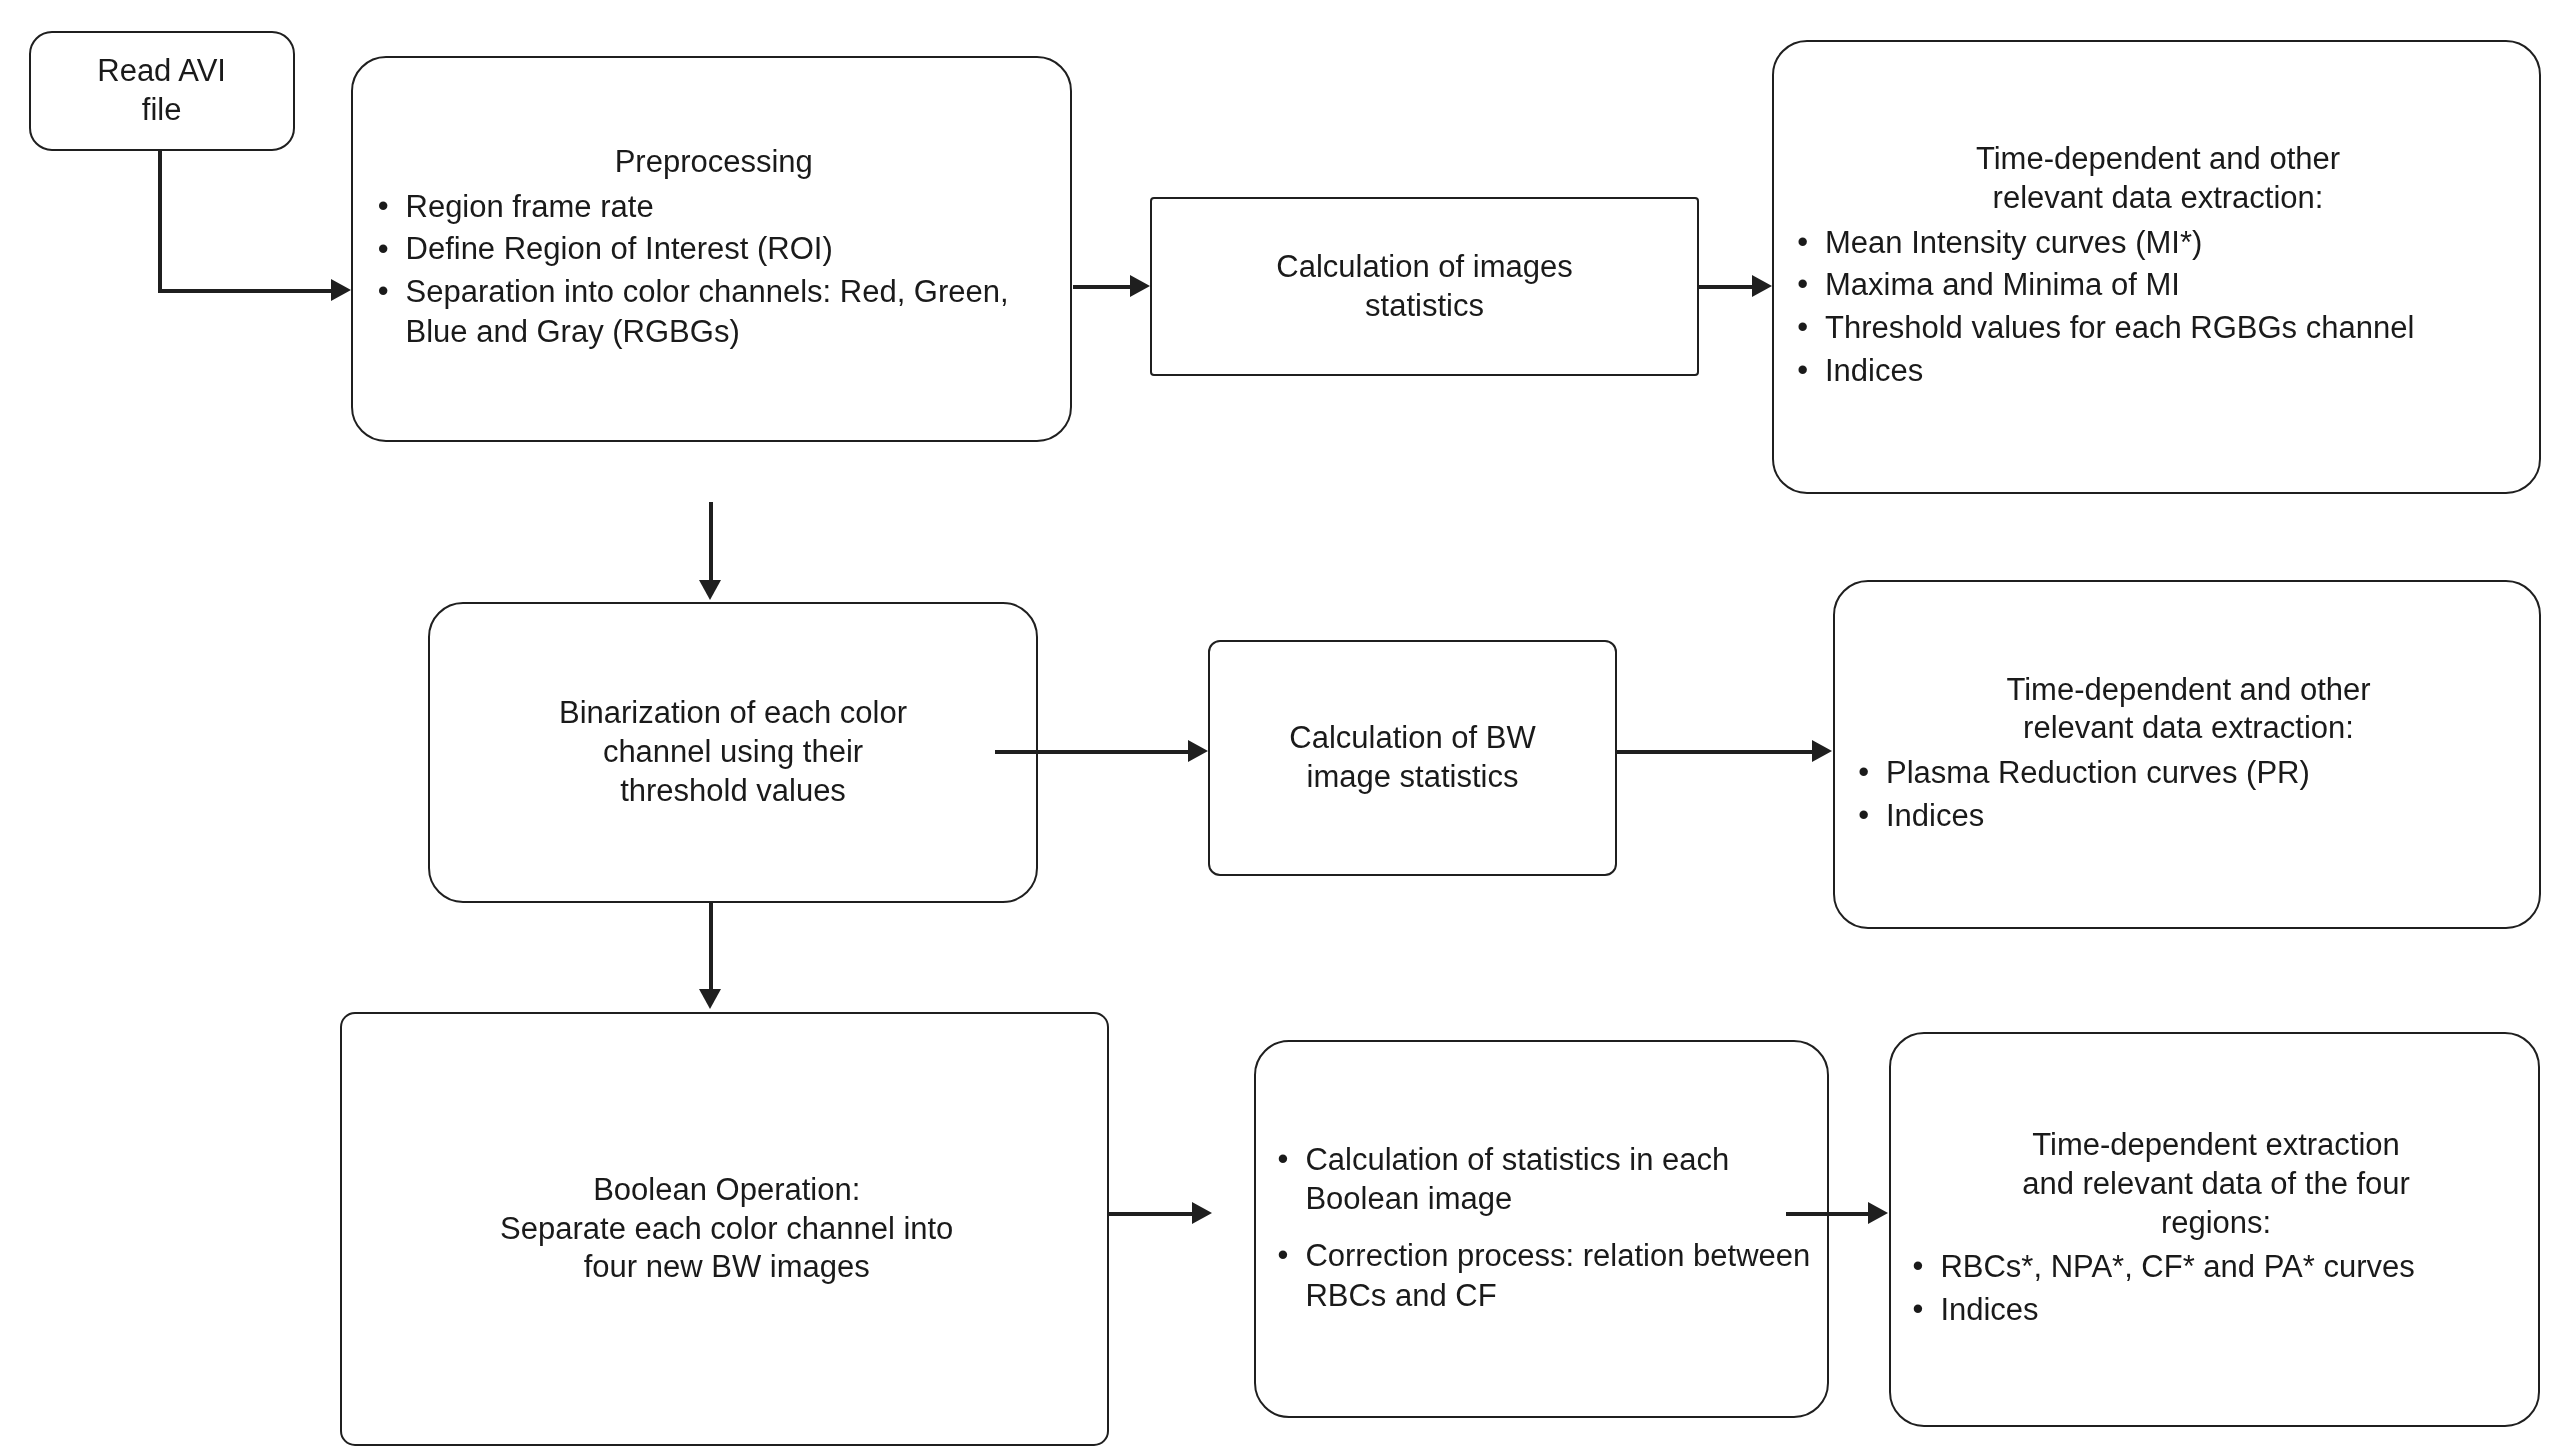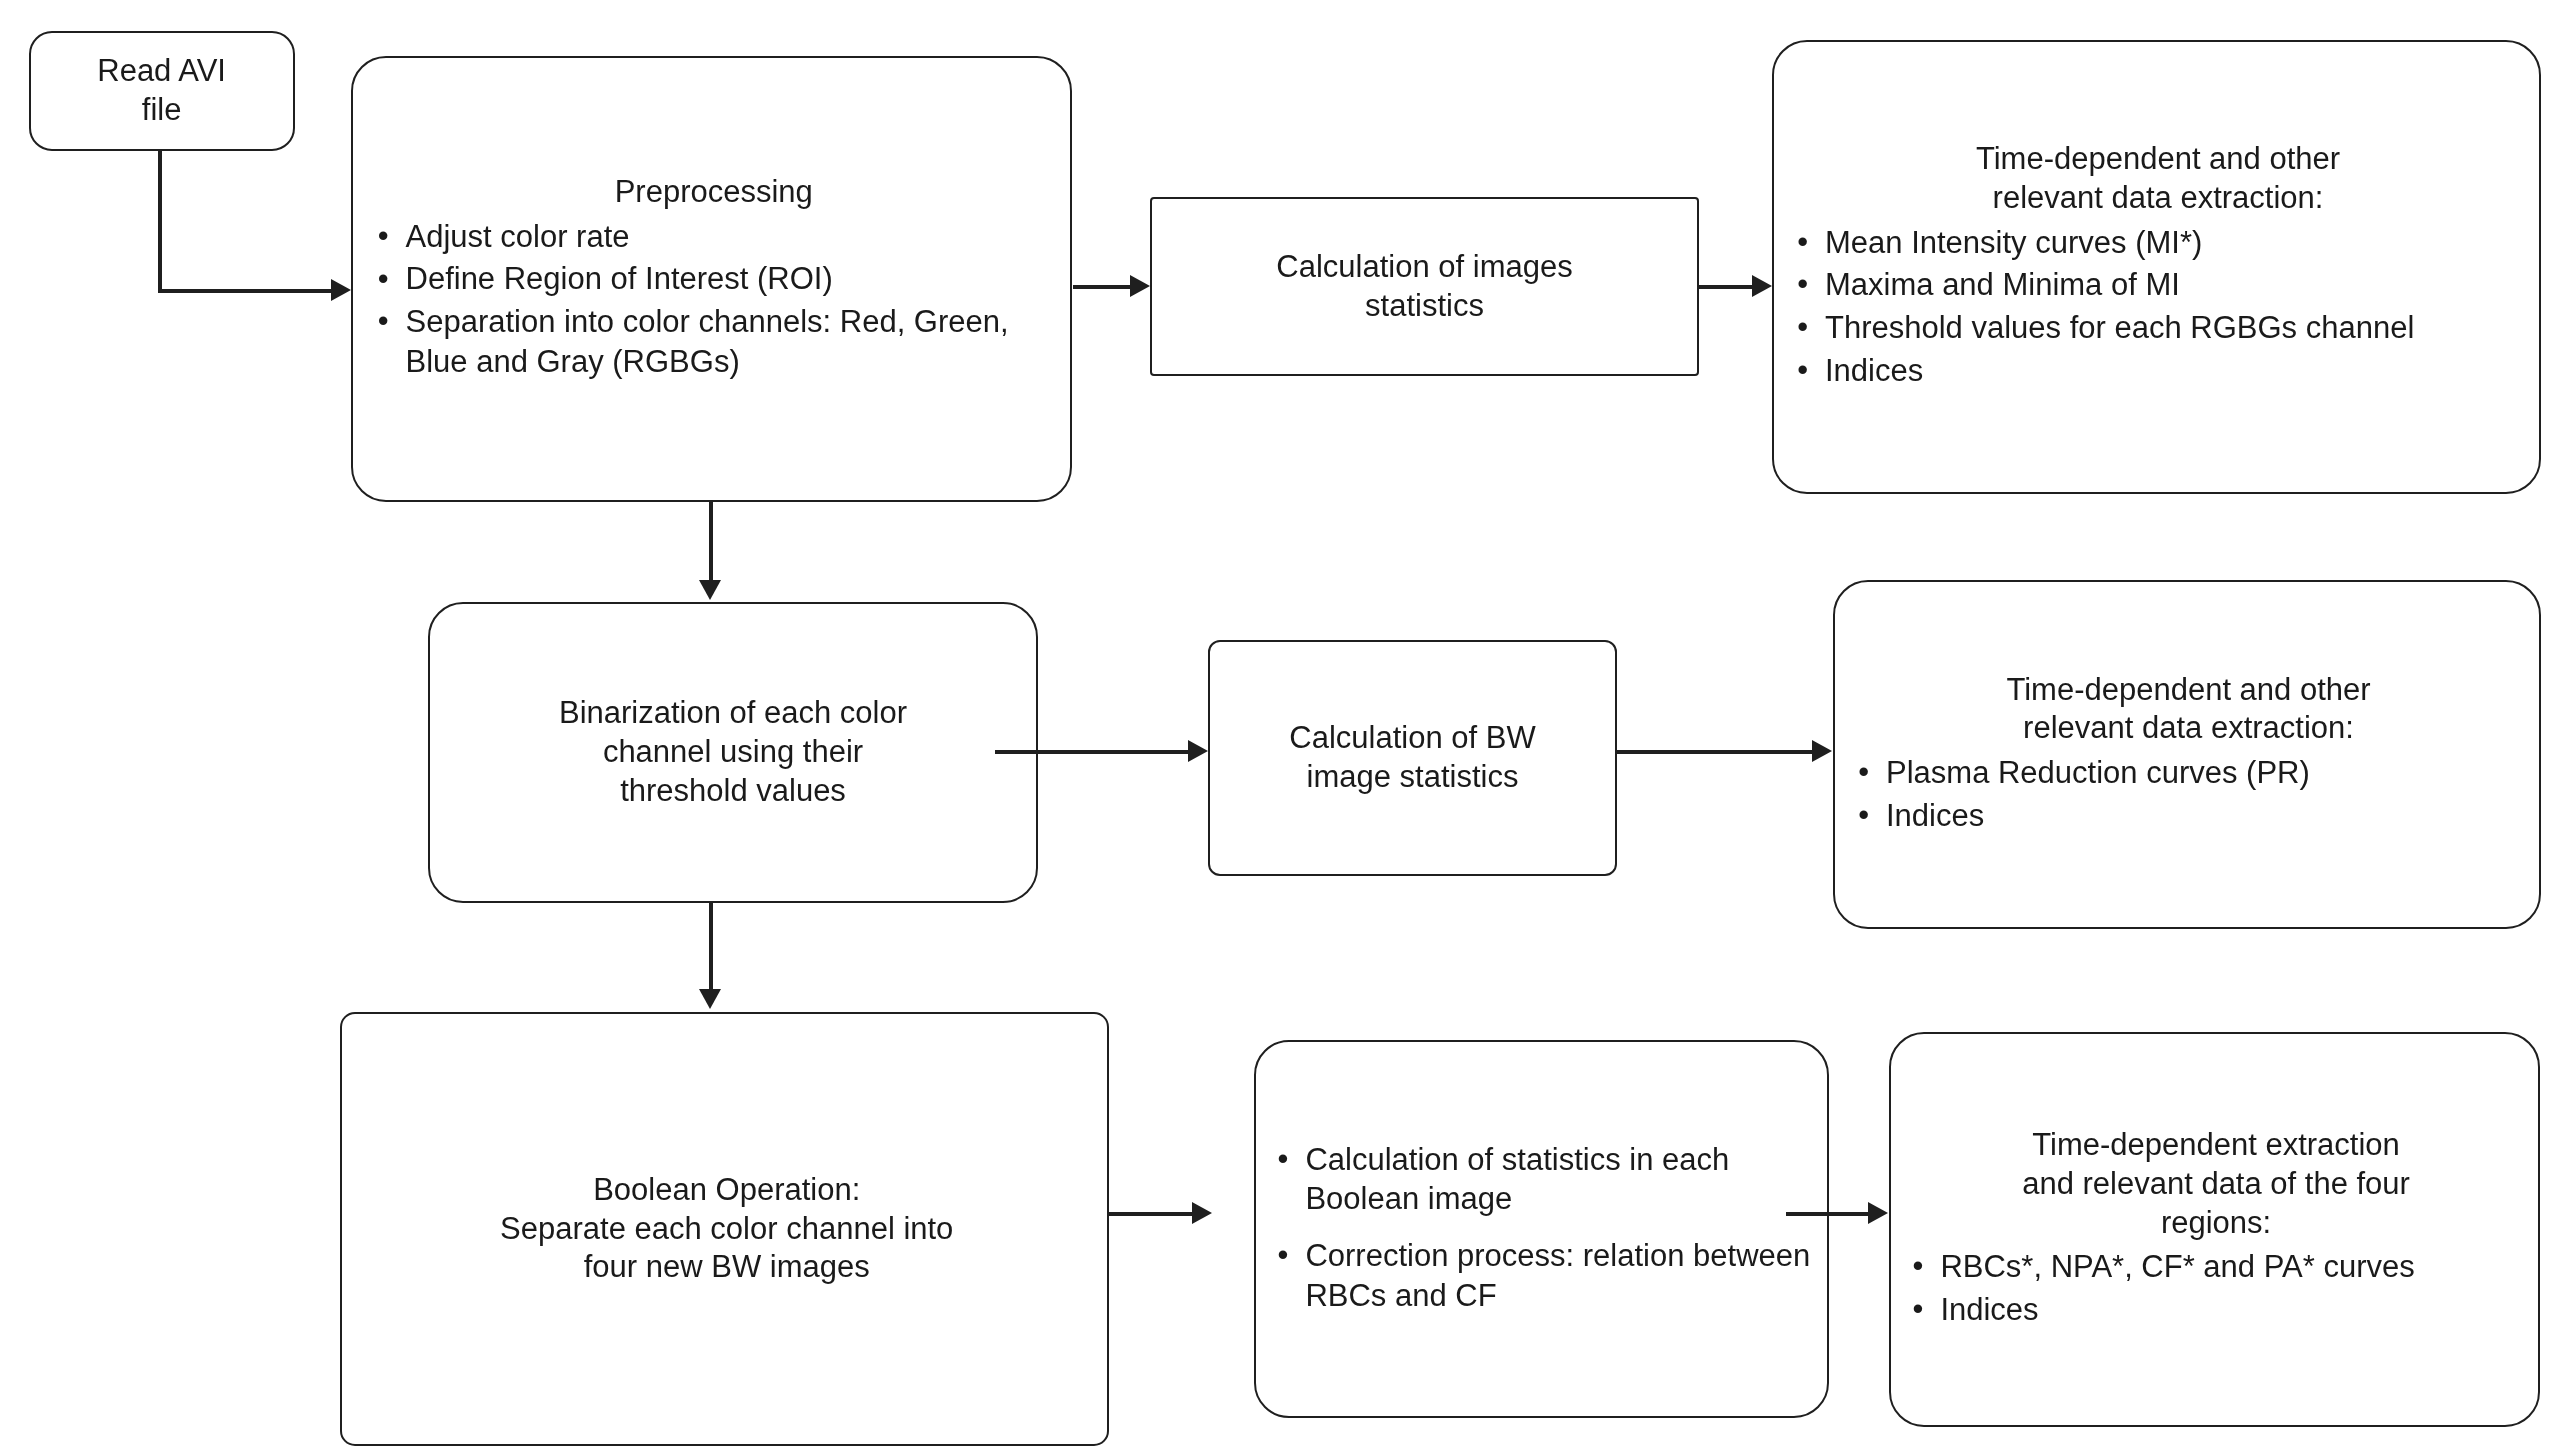--- a/index.html
+++ b/index.html
@@ -83,24 +83,24 @@
 </head>
 <body>
 
 <div id="canvas">
 
   <div class="node tight" style="left:28.6px; top:31px; width:266px; height:120px; padding:4.6px 10.8px;">
     <div class="node-title">Read AVI
 file</div>
   </div>
 
-  <div class="node" style="left:351px; top:56px; width:721px; height:446px; padding:10.8px 14px 10.8px 18.5px;">
+  <div class="node" style="left:351px; top:56px; width:721px; height:386px; padding:10.8px 14px 10.8px 18.5px;">
     <div class="node-title">Preprocessing</div>
     <ul class="bullets">
-      <li>Adjust color rate</li>
+      <li>Region frame rate</li>
       <li>Define Region of Interest (ROI)</li>
       <li>Separation into color channels: Red, Green, Blue and Gray (RGBGs)</li>
     </ul>
   </div>
 
   <div class="node" style="left:1150px; top:197px; width:549px; height:179px; border-radius:4px;">
     <div class="node-title">Calculation of images
 statistics</div>
   </div>
 

